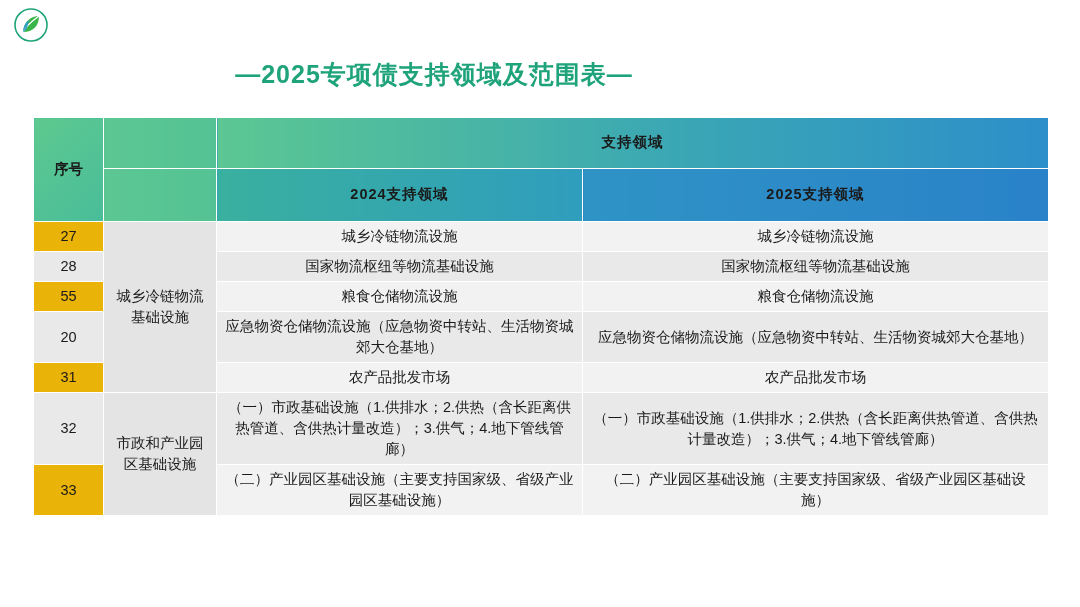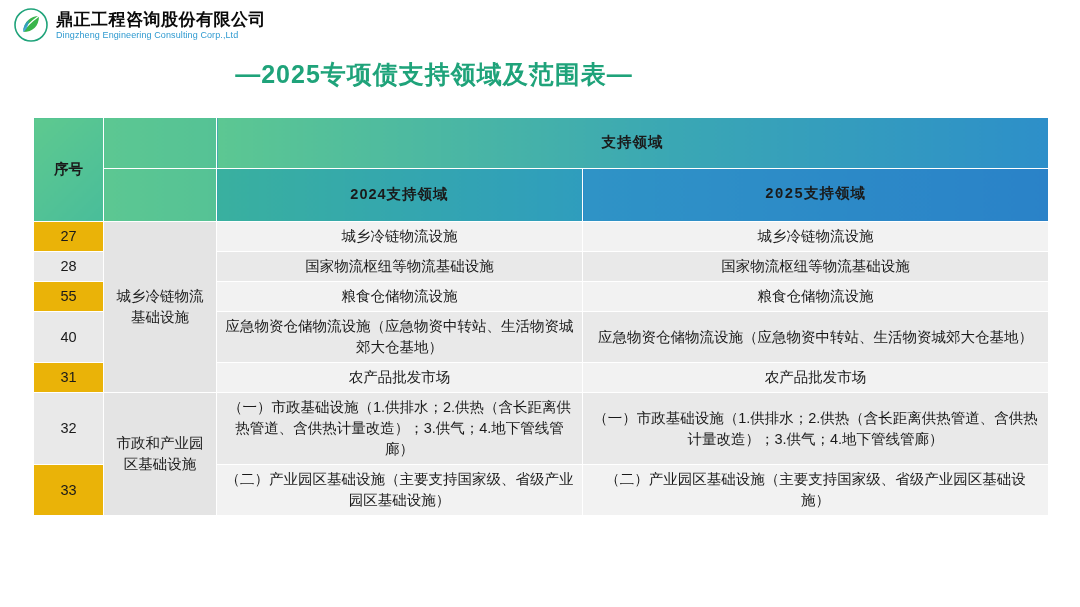--- a/index.html
+++ b/index.html
@@ -108,21 +108,20 @@
     letter-spacing: 1px;
     height: 44px;
   }
   .th-2025 {
     background: linear-gradient(90deg, #2f93c6 0%, #2a82c8 100%);
     color: #ffffff;
     font-size: 20px;
     font-weight: bold;
     letter-spacing: 1px;
     height: 44px;
-    font-family: Liberation Mono, monospace;
   }
   .th-blank {
     background: linear-gradient(90deg, #5cc792 0%, #55c295 100%);
   }
   
   td.cell {
     background: #f2f2f2;
   }
   td.cell.alt {
     background: #e9e9e9;
@@ -149,24 +148,20 @@
 
 <div class="brand">
   <div class="brand-mark">
     <svg width="34" height="34" viewBox="0 0 34 34" aria-hidden="true">
       <circle cx="17" cy="17" r="16" fill="#ffffff" stroke="#1fa37a" stroke-width="1.6"></circle>
       <path d="M9 24 C10 13, 17 8, 25 8 C25 18, 19 24, 9 24 Z" fill="#39b54a"></path>
       <path d="M9 24 C12 18, 18 13, 25 8" stroke="#ffffff" stroke-width="1.4" fill="none"></path>
       <path d="M9 24 C9 19, 11 15, 15 12 C14 19, 12 23, 9 24 Z" fill="#2f9ad0" opacity="0.85"></path>
     </svg>
   </div>
-  <div class="brand-text">
-    <div class="brand-cn">鼎正工程咨询股份有限公司</div>
-    <div class="brand-en">Dingzheng Engineering Consulting Corp.,Ltd</div>
-  </div>
 </div>
 
 <div class="doc-title">—2025专项债支持领域及范围表—</div>
 
 <div class="table-wrap">
   <table class="sheet">
     <colgroup>
       <col class="col-no">
         <col class="col-group">
         <col class="col-a">
@@ -194,21 +189,21 @@
         <td class="no alt">28</td>
         <td class="cell alt">国家物流枢纽等物流基础设施</td>
         <td class="cell alt">国家物流枢纽等物流基础设施</td>
       </tr>
       <tr>
         <td class="no">55</td>
         <td class="cell">粮食仓储物流设施</td>
         <td class="cell">粮食仓储物流设施</td>
       </tr>
       <tr>
-        <td class="no alt">40</td>
+        <td class="no alt">20</td>
         <td class="cell alt">应急物资仓储物流设施（应急物资中转站、生活物资城郊大仓基地）</td>
         <td class="cell alt">应急物资仓储物流设施（应急物资中转站、生活物资城郊大仓基地）</td>
       </tr>
       <tr>
         <td class="no">31</td>
         <td class="cell">农产品批发市场</td>
         <td class="cell">农产品批发市场</td>
       </tr>
 
       <tr>

